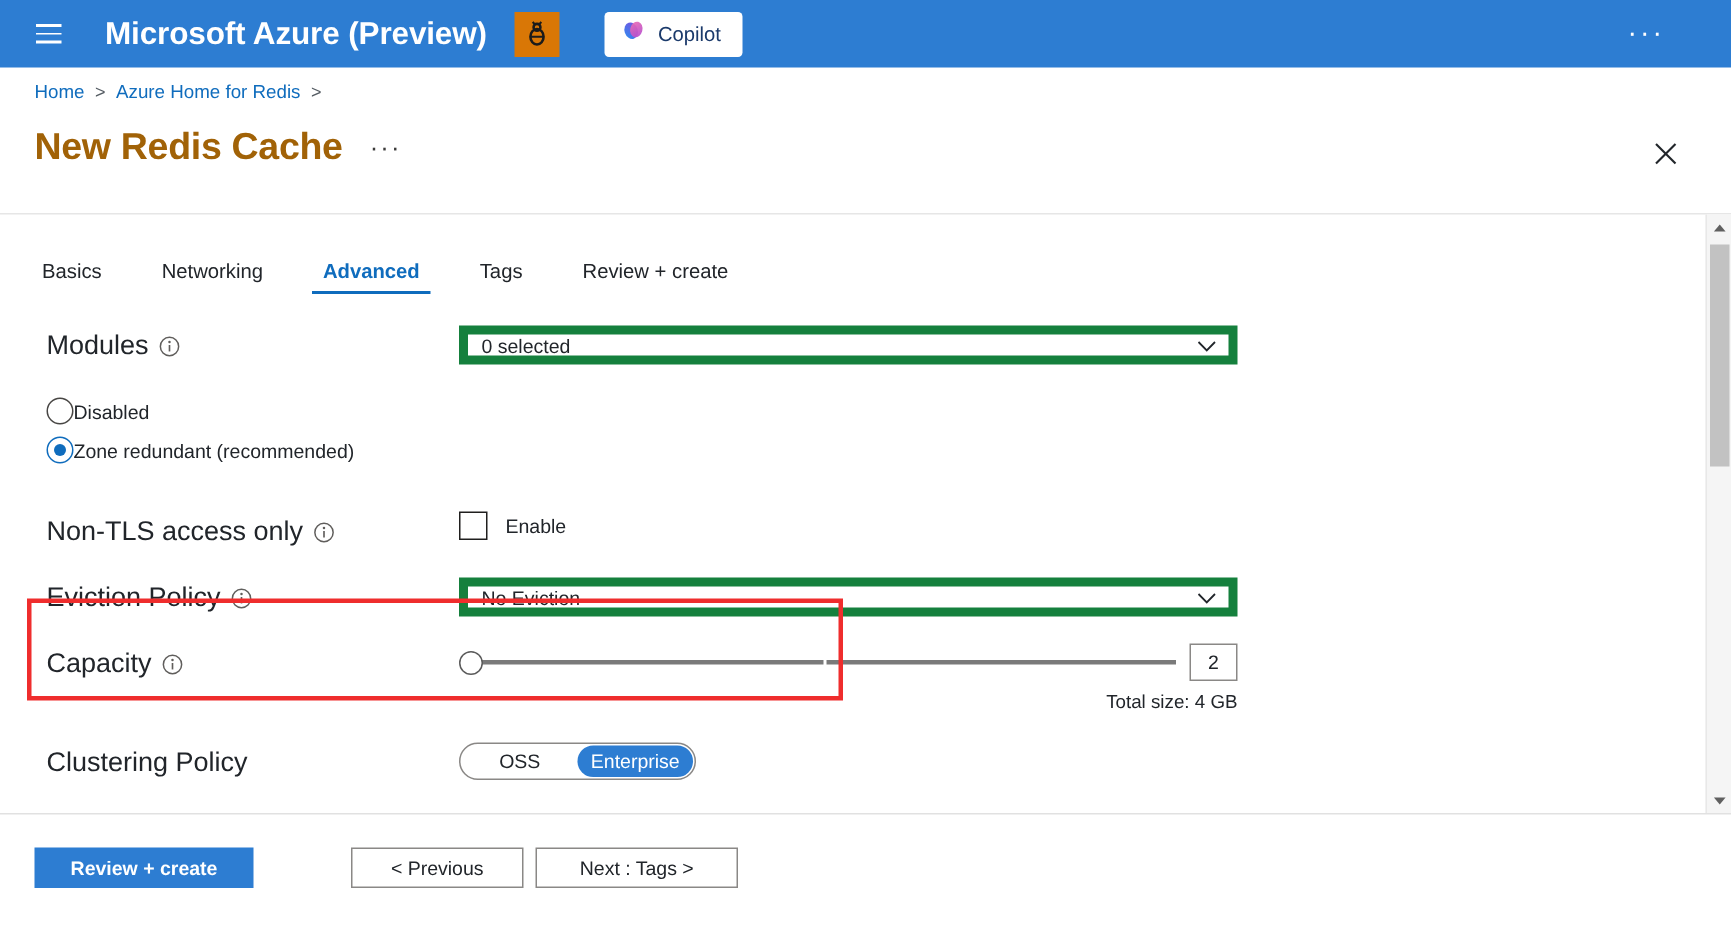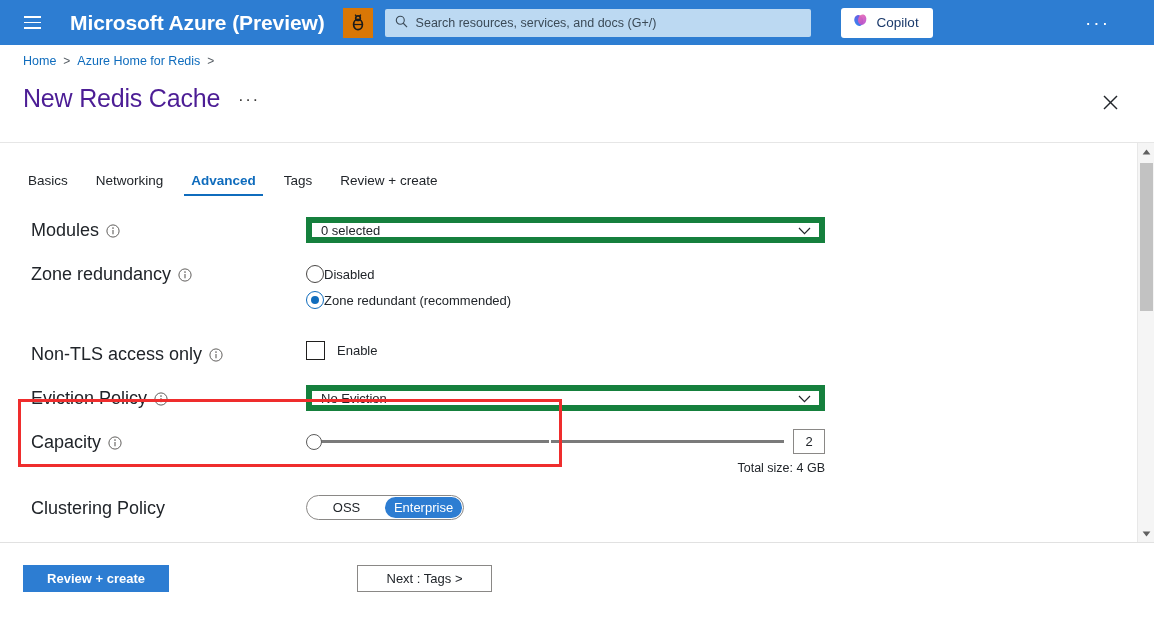--- a/index.html
+++ b/index.html
@@ -90,21 +90,21 @@
     color: #0f6cbd; text-decoration: none; cursor: pointer;
   }
   .breadcrumb .sep { color: #555c63; font-size: 12px; }
 
   
   .page-title-row {
     position: absolute; top: 84px; left: 23px;
     display: flex; align-items: baseline; gap: 18px;
   }
   .page-title {
-    font-size: 25px; color: #4c1d95; font-weight: normal;
+    font-size: 25px; color: #a16207; font-weight: bold;
     letter-spacing: -0.2px;
   }
   .title-ellipsis {
     font-size: 17px; color: #3b3a39; letter-spacing: 1.5px;
     cursor: pointer; position: relative; top: -2px;
   }
   .close-x {
     position: absolute; top: 89px; right: 31px;
     width: 26px; height: 26px;
     display: flex; align-items: center; justify-content: center;
@@ -115,21 +115,21 @@
   .panel {
     position: absolute; top: 142px; left: 0;
     width: 1154px; height: 400px;
     background: #ffffff;
     border-top: 1px solid #e6e6e6;
   }
 
   
   .tabs {
     position: absolute; top: 30px; left: 23px;
-    display: flex; align-items: flex-start; gap: 4px;
+    display: flex; align-items: flex-start; gap: 16px;
   }
   .tab {
     font-size: 13.5px; color: #21252a;
     padding: 0 12px 8px 12px;
     cursor: pointer; white-space: nowrap;
     position: relative;
   }
   .tab:first-child { padding-left: 5px; }
   .tab.active { font-weight: bold; color: #0f6cbd; }
   .tab.active::after {
@@ -325,29 +325,20 @@
   <div class="bug-badge">
     <svg width="18" height="18" viewBox="0 0 18 18" aria-hidden="true">
       <ellipse cx="9" cy="10.5" rx="4.4" ry="5.2" fill="none" stroke="#1b1b1b" stroke-width="1.7"></ellipse>
       <circle cx="9" cy="4.2" r="2.3" fill="none" stroke="#1b1b1b" stroke-width="1.7"></circle>
       <line x1="7.4" y1="2.3" x2="6.2" y2="0.6" stroke="#1b1b1b" stroke-width="1.4"></line>
       <line x1="10.6" y1="2.3" x2="11.8" y2="0.6" stroke="#1b1b1b" stroke-width="1.4"></line>
       <line x1="4.6" y1="10.5" x2="13.4" y2="10.5" stroke="#1b1b1b" stroke-width="1.2"></line>
     </svg>
   </div>
 
-  <div class="searchbox">
-    <span>
-      <svg width="13" height="13" viewBox="0 0 14 14" aria-hidden="true">
-        <circle cx="5.7" cy="5.7" r="4.3" fill="none" stroke="#3b4a57" stroke-width="1.2"></circle>
-        <line x1="8.9" y1="8.9" x2="13" y2="13" stroke="#3b4a57" stroke-width="1.2"></line>
-      </svg>
-    </span>
-    <span class="ph">Search resources, services, and docs (G+/)</span>
-  </div>
 
   <div class="copilot-btn">
     <span>
       <svg width="17" height="17" viewBox="0 0 20 20" aria-hidden="true">
         <defs>
           <linearGradient id="cpg1" x1="0" y1="0" x2="1" y2="1">
             <stop offset="0%" stop-color="#f06eb0"></stop>
               <stop offset="100%" stop-color="#b14ad1"></stop>
           </linearGradient>
           <linearGradient id="cpg2" x1="0" y1="1" x2="1" y2="0">
@@ -413,30 +404,20 @@
           <span class="chev">
             <svg width="13" height="8" viewBox="0 0 13 8" aria-hidden="true">
               <polyline points="1,1 6.5,6.6 12,1" fill="none" stroke="#21252a" stroke-width="1.2"></polyline>
             </svg>
           </span>
         </div>
       </div>
     </div>
 
     <div class="row" style="top:44px;">
-      <div class="label">
-        <span>Zone redundancy</span>
-        <span class="info-icon">
-          <svg width="14" height="14" viewBox="0 0 14 14" aria-hidden="true">
-            <circle cx="7" cy="7" r="6.1" fill="none" stroke="#605e5c" stroke-width="1"></circle>
-            <circle cx="7" cy="4" r="0.85" fill="#605e5c"></circle>
-            <line x1="7" y1="6" x2="7" y2="10.3" stroke="#605e5c" stroke-width="1.1"></line>
-          </svg>
-        </span>
-      </div>
       <div class="control">
         <div class="radio-line">
           <span class="radio"></span>
           <span>Disabled</span>
         </div>
         <div class="radio-line">
           <span class="radio checked"></span>
           <span>Zone redundant (recommended)</span>
         </div>
       </div>
@@ -535,14 +516,15 @@
   <div class="sb-thumb"></div>
   <div class="sb-arrow down">
     <svg width="9" height="6" viewBox="0 0 9 6" aria-hidden="true">
       <polygon points="4.5,5.4 0.6,0.6 8.4,0.6" fill="#606060"></polygon>
     </svg>
   </div>
 </div>
 
 <div class="footer">
   <div class="btn btn-primary">Review + create</div>
+  <div class="btn btn-secondary btn-prev">&lt; Previous</div>
   <div class="btn btn-secondary btn-next">Next : Tags &gt;</div>
 </div>
 
 </body></html>

